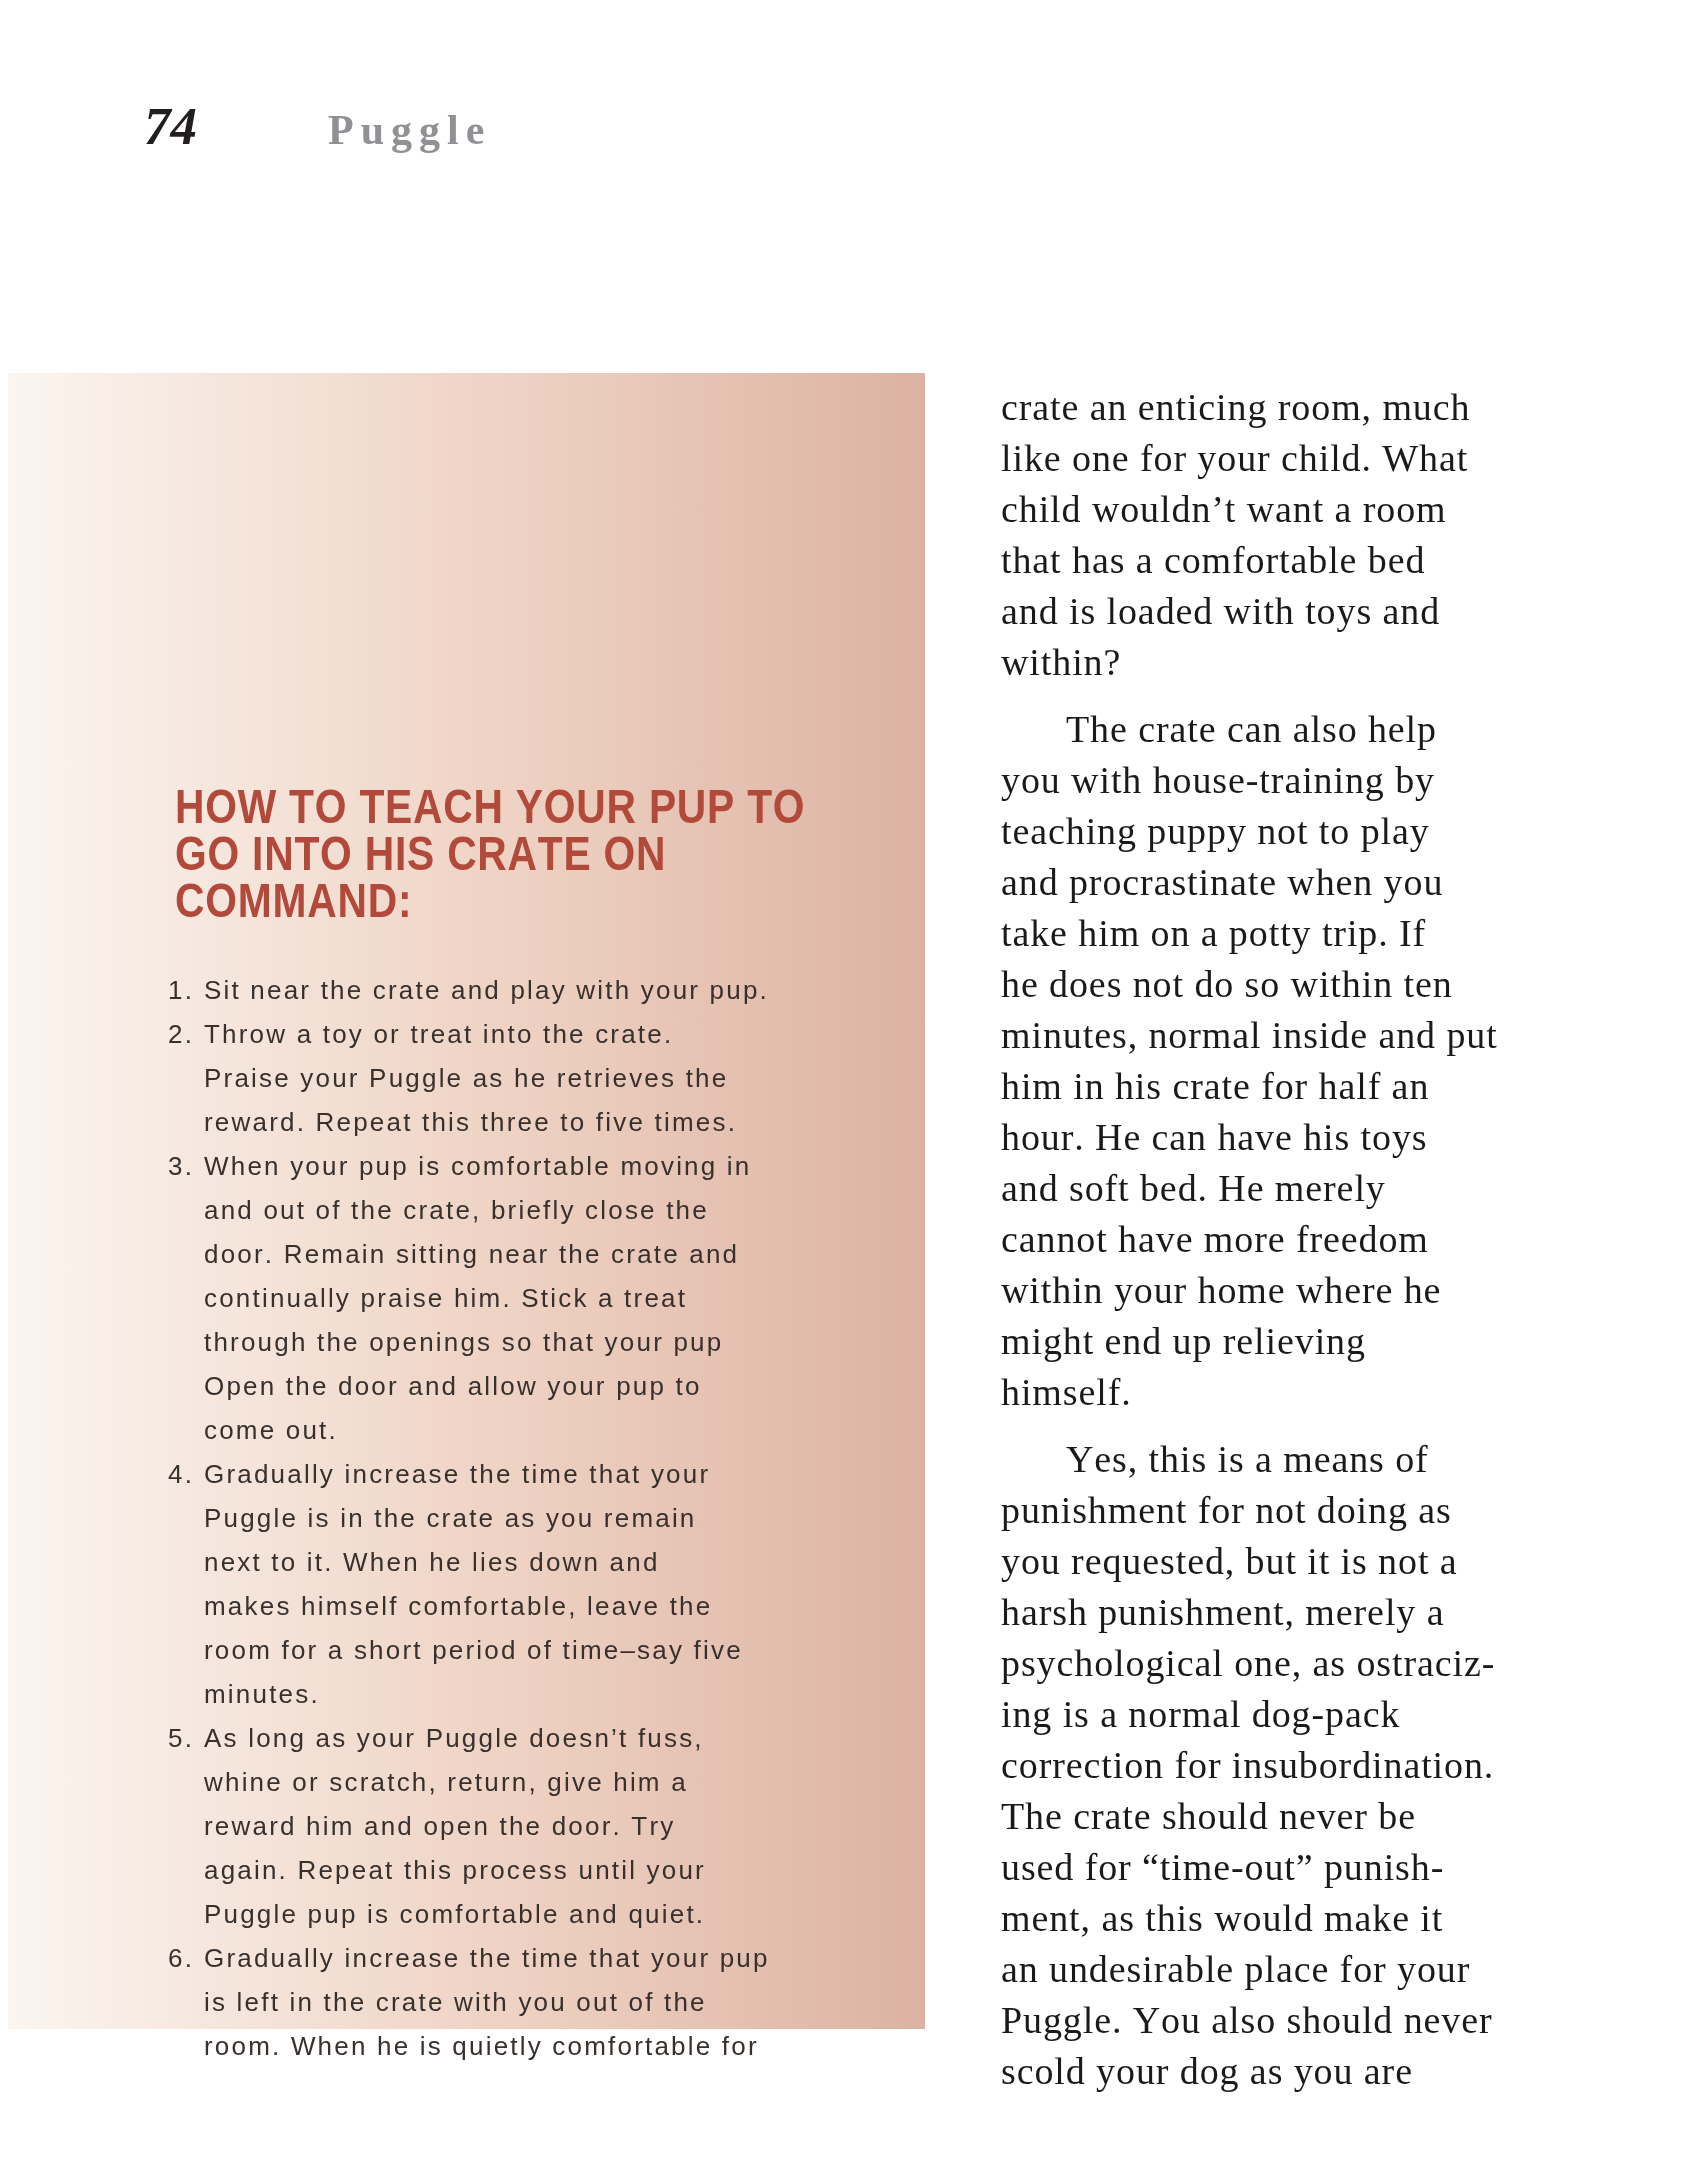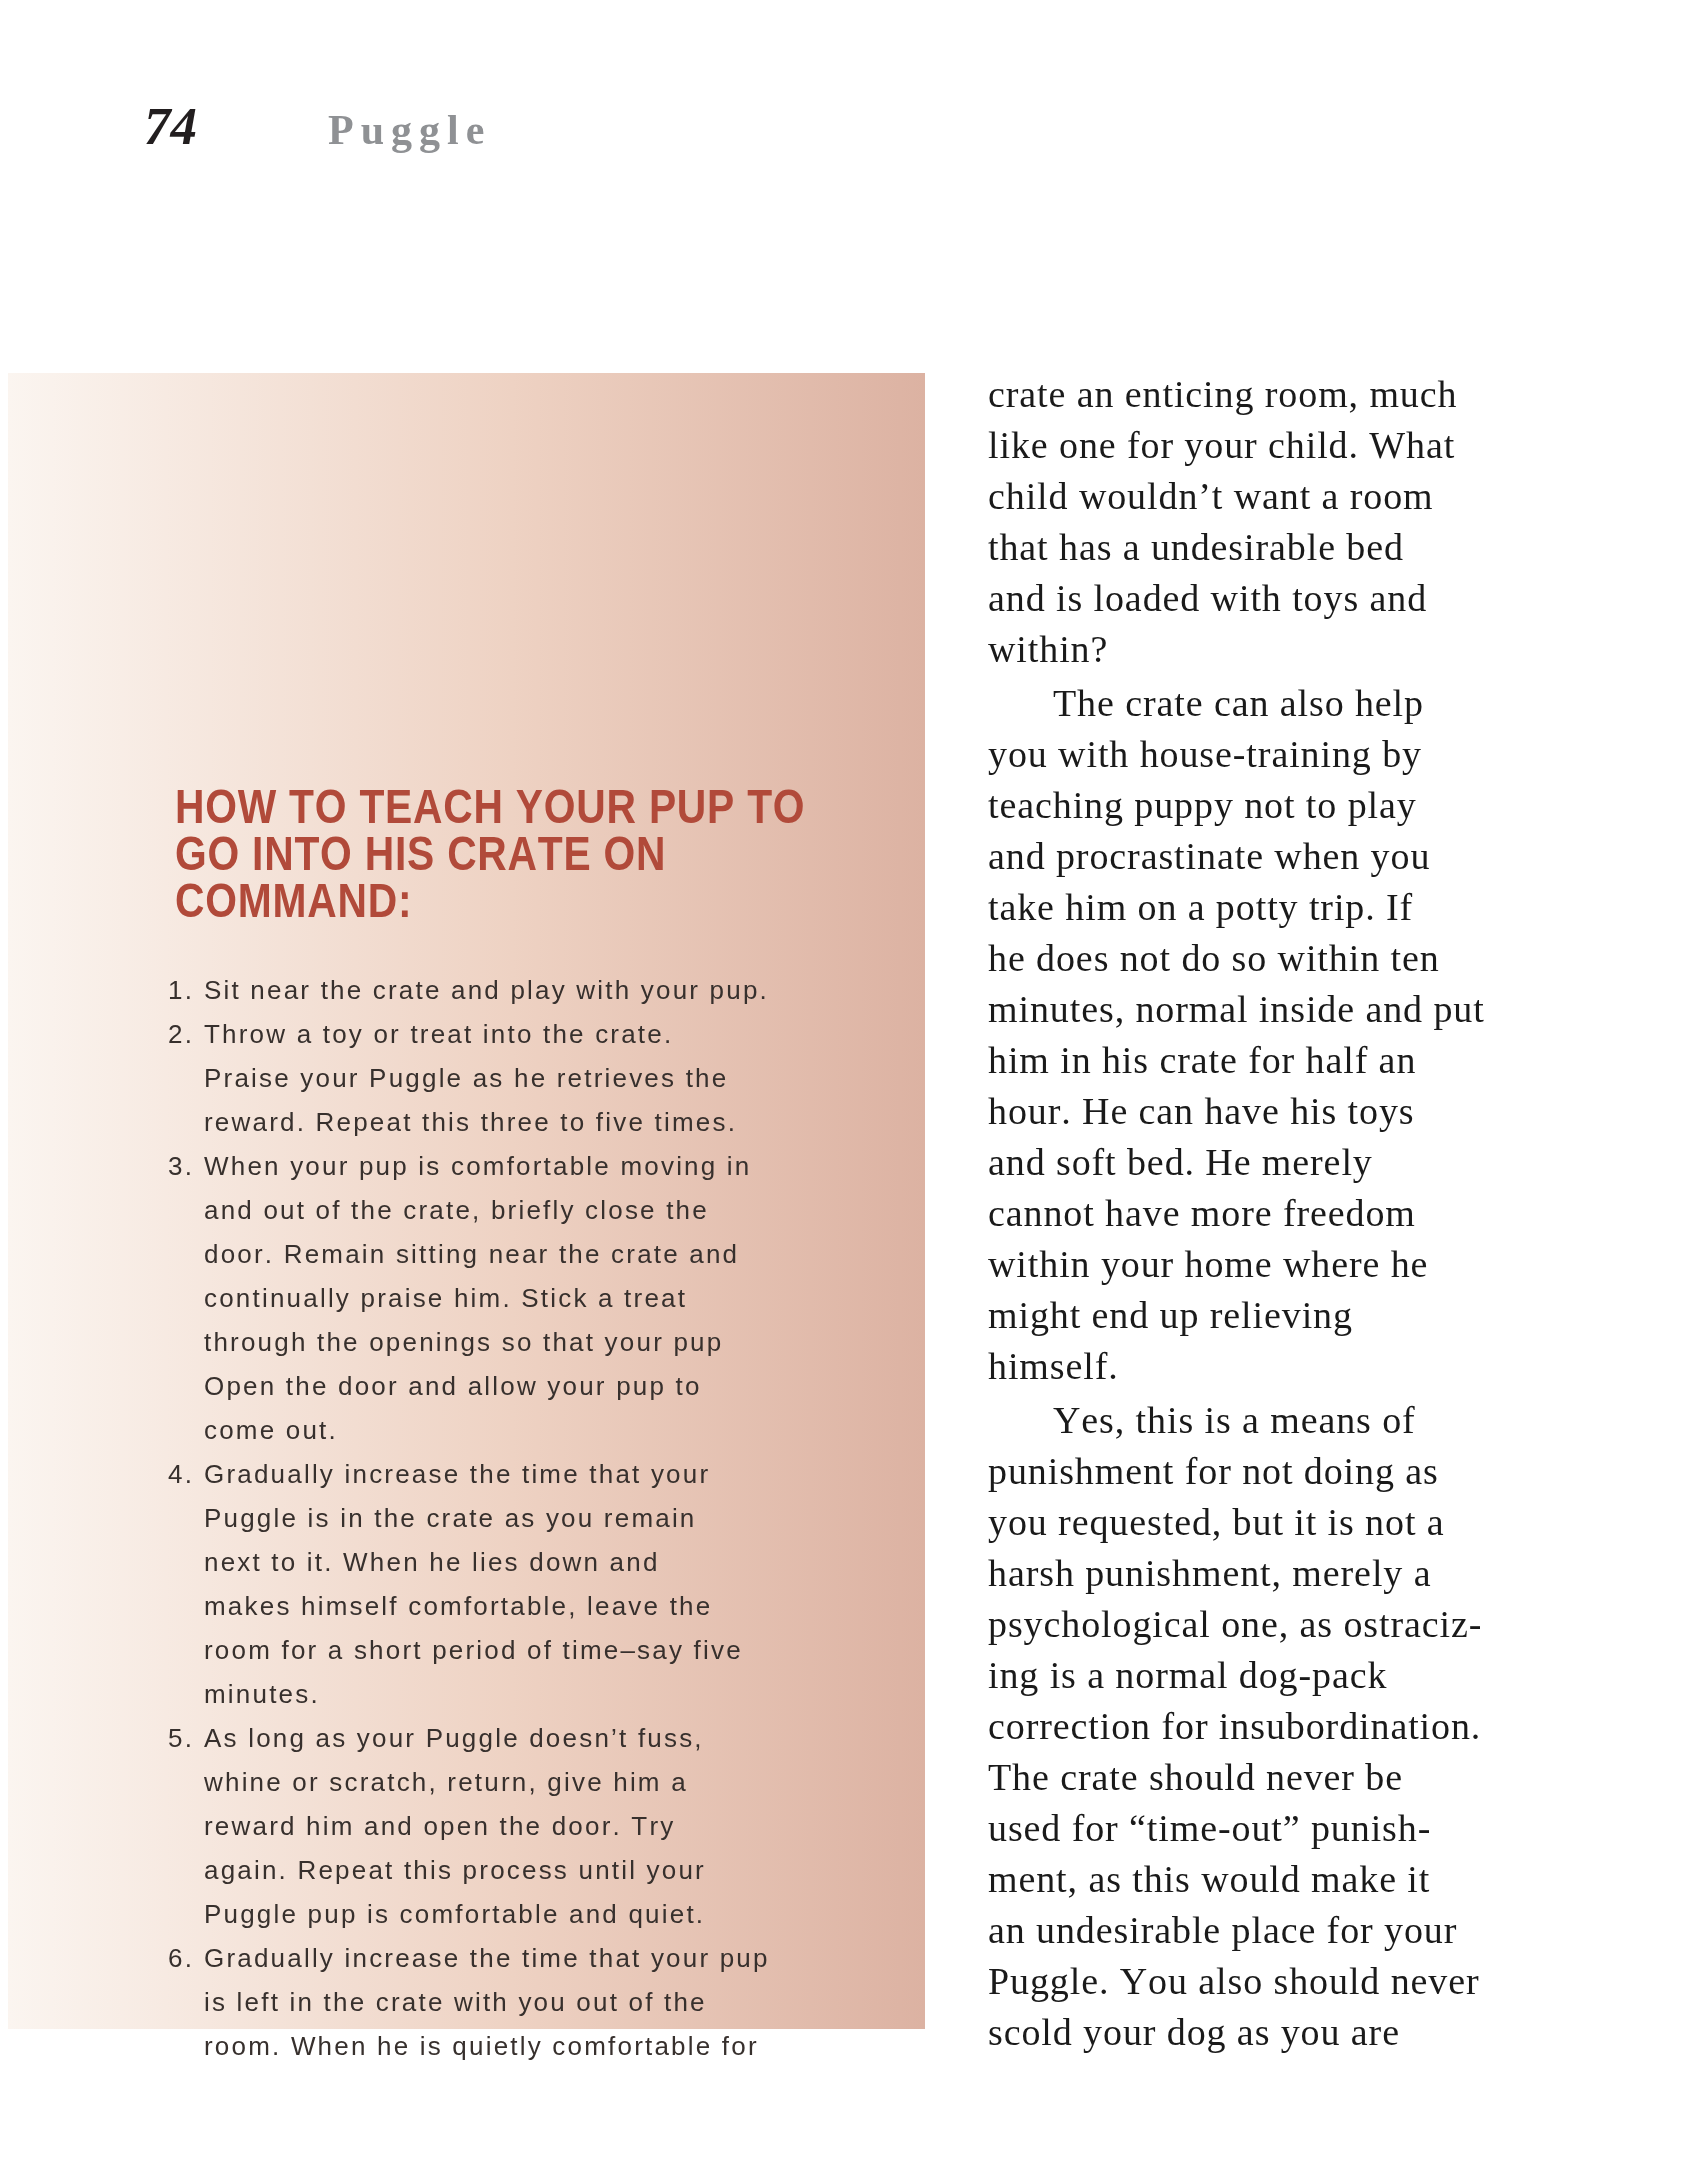--- a/index.html
+++ b/index.html
@@ -65,21 +65,21 @@
 
   
   .body-col{
     position:absolute;left:985px;top:366px;
     width:707px;
     font-family:"Liberation Serif",serif;
     font-size:38px;line-height:51px;
     letter-spacing:0.9px;
     color:#1a1a1a;
   }
-  .body-col .para{margin:3px;}
+  .body-col .para{margin:16px;}
   .body-col .bl{display:block;white-space:pre;}
   .body-col .bl.indent{padding-left:65px;}
 </style>
 </head>
 <body>
 
 <div class="page">
 
   <header class="page-header">
     <span class="folio" style="color: rgb(34, 30, 31);">74</span>
@@ -137,21 +137,21 @@
           <span class="ln">room. When he is quietly comfortable for</span>
         </li>
       </ol>
   </aside>
 
   <main class="body-col" id="body-col" style="color: rgb(26, 26, 26);">
       <p class="para">
         <span class="bl">crate an enticing room, much</span>
         <span class="bl">like one for your child. What</span>
         <span class="bl">child wouldn’t want a room</span>
-        <span class="bl">that has a undesirable bed</span>
+        <span class="bl">that has a comfortable bed</span>
         <span class="bl">and is loaded with toys and</span>
         <span class="bl">within?</span>
       </p>
       <p class="para">
         <span class="bl indent">The crate can also help</span>
         <span class="bl">you with house-training by</span>
         <span class="bl">teaching puppy not to play</span>
         <span class="bl">and procrastinate when you</span>
         <span class="bl">take him on a potty trip. If</span>
         <span class="bl">he does not do so within ten</span>

